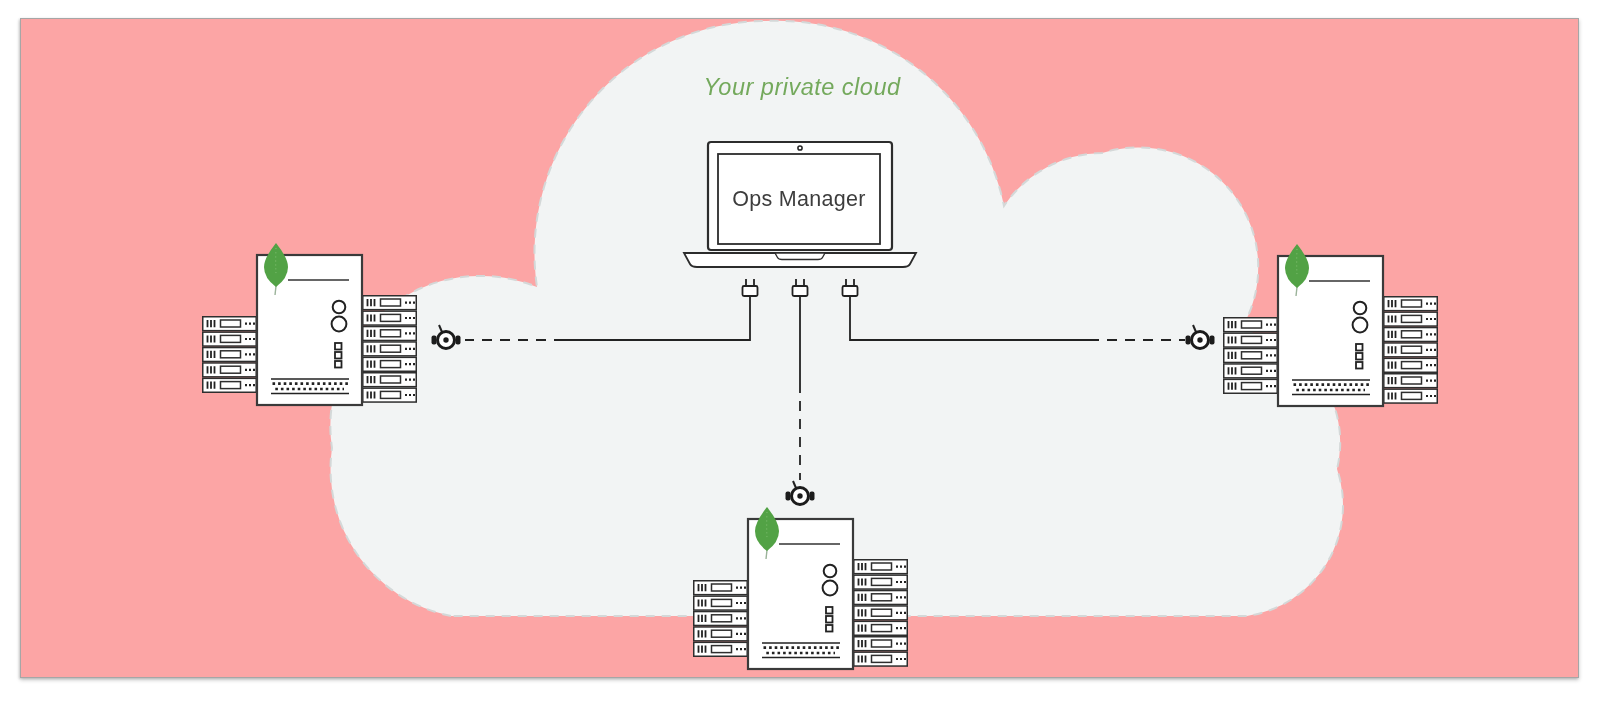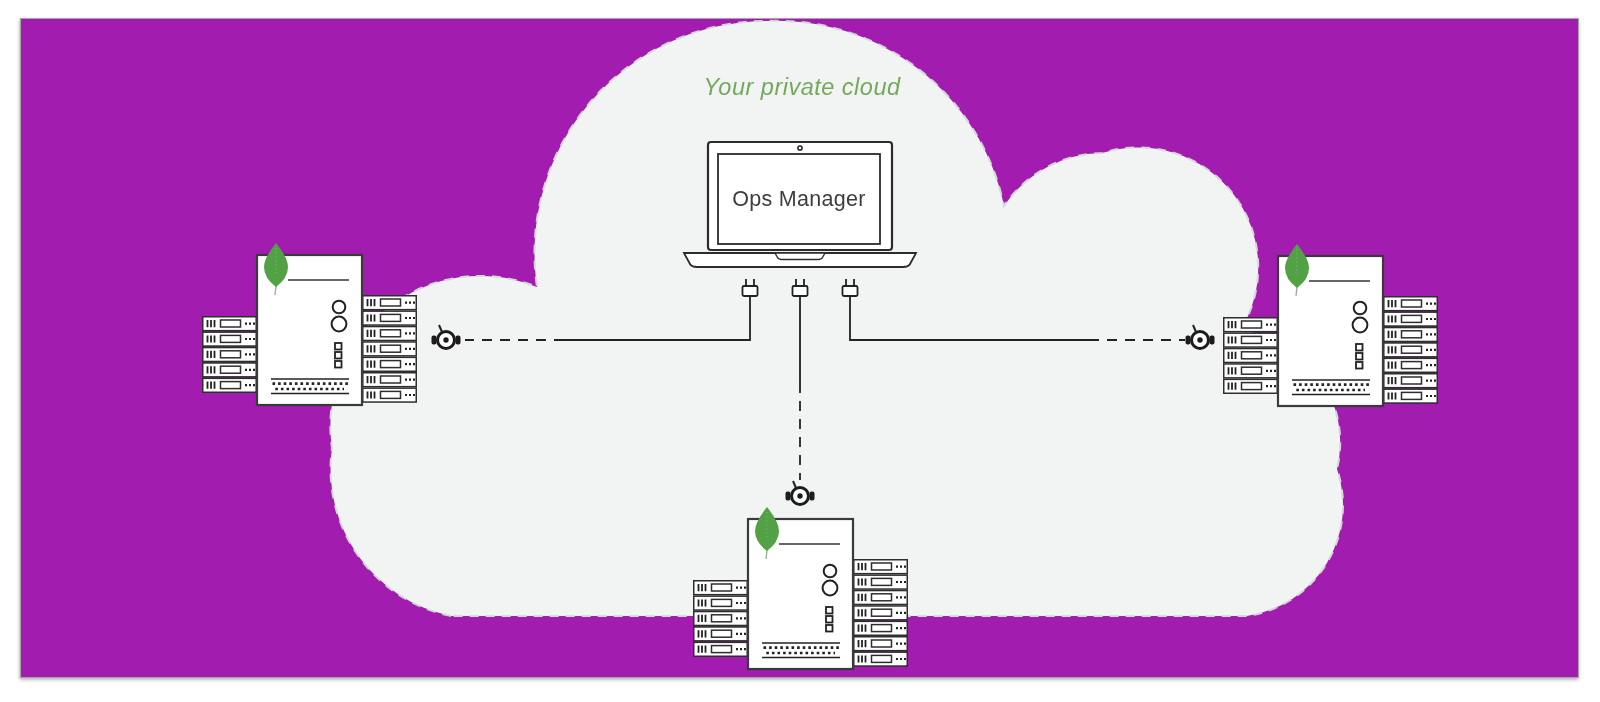--- a/index.html
+++ b/index.html
@@ -1,19 +1,19 @@
 <!DOCTYPE html>
 <html><head>
 <meta charset="utf-8">
 <style>
   html,body{margin:0;padding:0;background:#ffffff;width:1600px;height:702px;overflow:hidden;
             font-family:"Liberation Sans", sans-serif;}
   .figure-card{
     position:absolute;left:20px;top:18px;width:1557px;height:658px;
-    background:#a21caf;border:1px solid #a6a6a6;
+    background:#fca5a5;border:1px solid #a6a6a6;
     box-shadow:0 2px 4px rgba(0,0,0,.22), -1px 1px 2px rgba(0,0,0,.12);
   }
   svg{display:block}
   
   .stroke-dark{stroke:#222;fill:none}
   .cloud-shape{fill:#f2f4f4;stroke:#d4d8d8;stroke-width:2;stroke-dasharray:9 7;}
   .cloud-title{font-style:italic;font-size:23.5px;letter-spacing:.5px;}
   .screen-title{font-size:21.5px;font-weight:300;letter-spacing:.3px;fill:#3d3d3d;}
   .panel{fill:#fff;stroke:#3a3a3a;stroke-width:2.2}
   .thin{stroke:#2e2e2e;stroke-width:1.5;fill:#fff}

